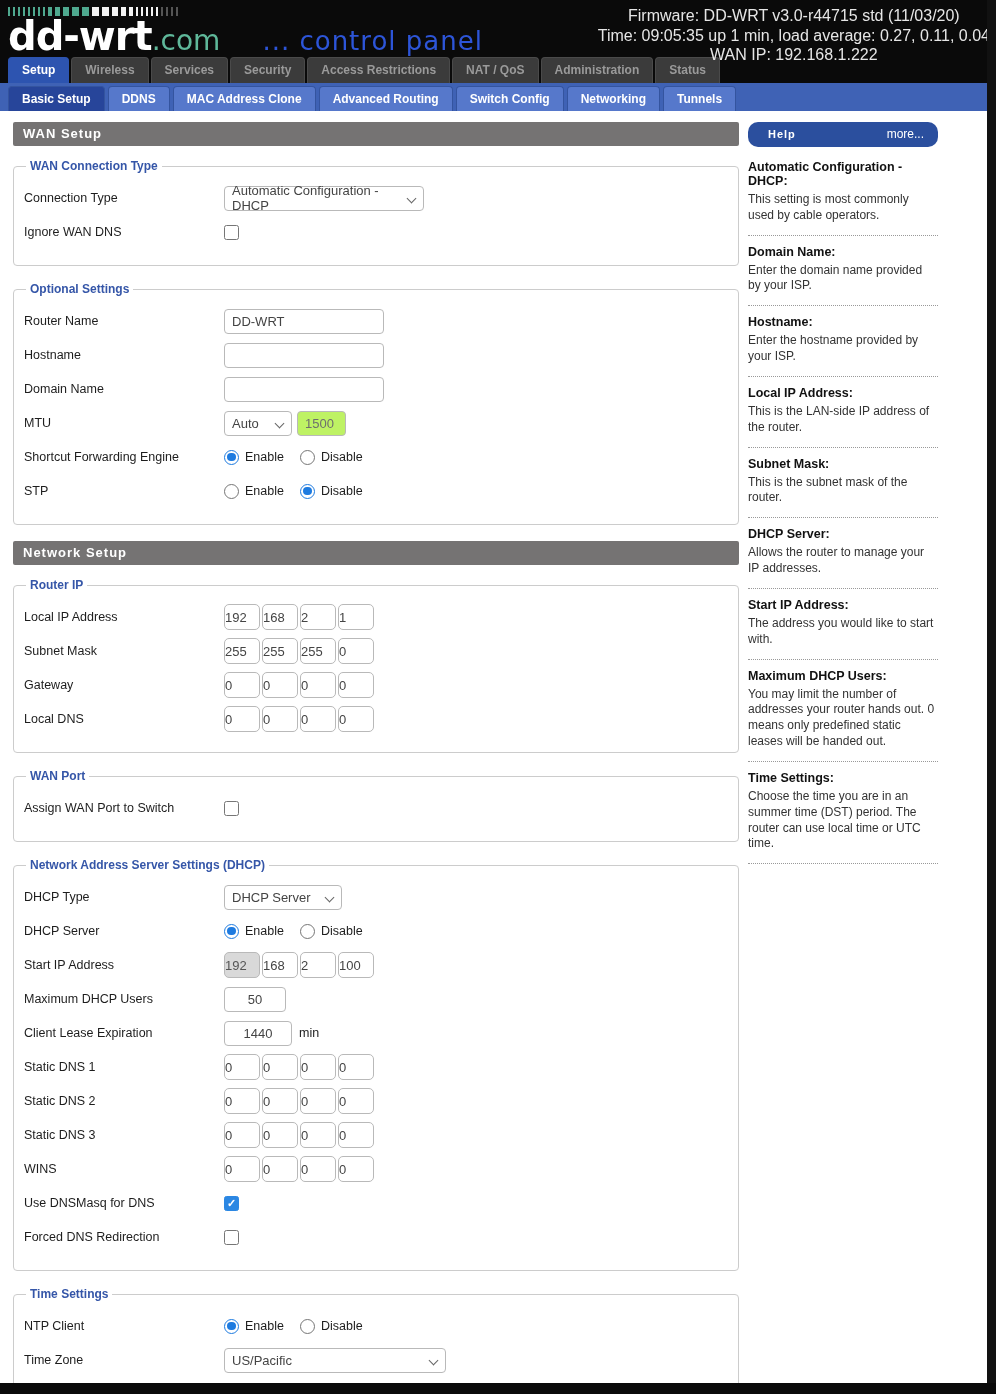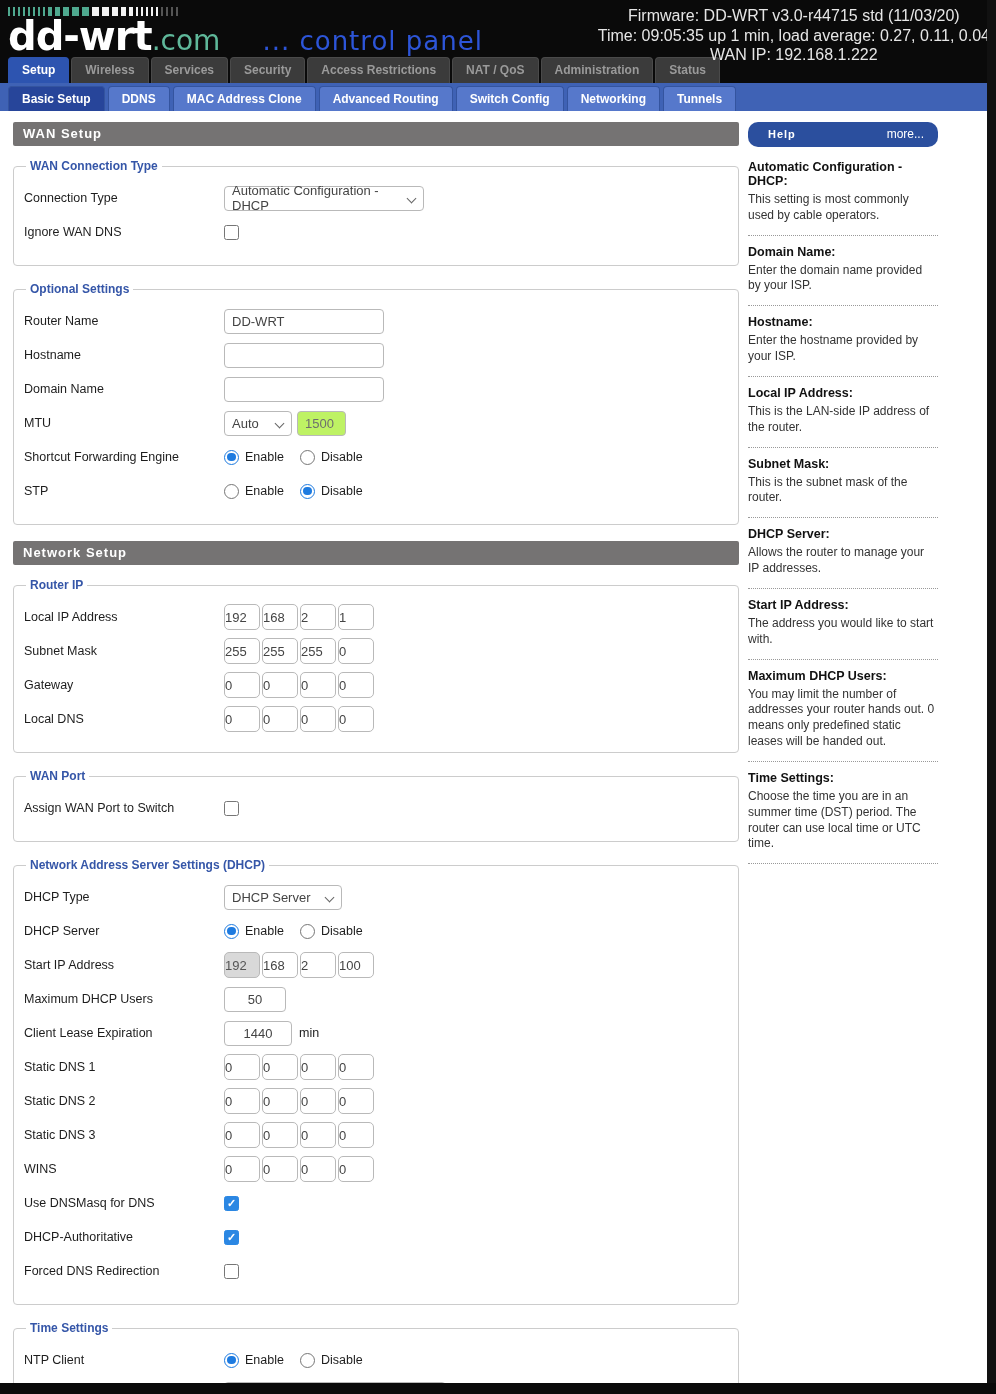--- a/index.html
+++ b/index.html
@@ -369,24 +369,20 @@
             <input class="oct" value="0" style="">
             <span class="dot">.</span>
             <input class="oct" value="0" style="">
         </div>
       </div>
       <div class="row">
         <span class="lbl">Use DNSMasq for DNS</span>
         <span class="cb on"></span>
       </div>
       <div class="row">
-        <span class="lbl">DHCP-Authoritative</span>
-        <span class="cb on"></span>
-      </div>
-      <div class="row">
         <span class="lbl">Forced DNS Redirection</span>
         <span class="cb"></span>
       </div>
     </fieldset>
 
     <fieldset>
       <legend>Time Settings</legend>
       <div class="row">
         <span class="lbl">NTP Client</span>
         <div class="radios">

